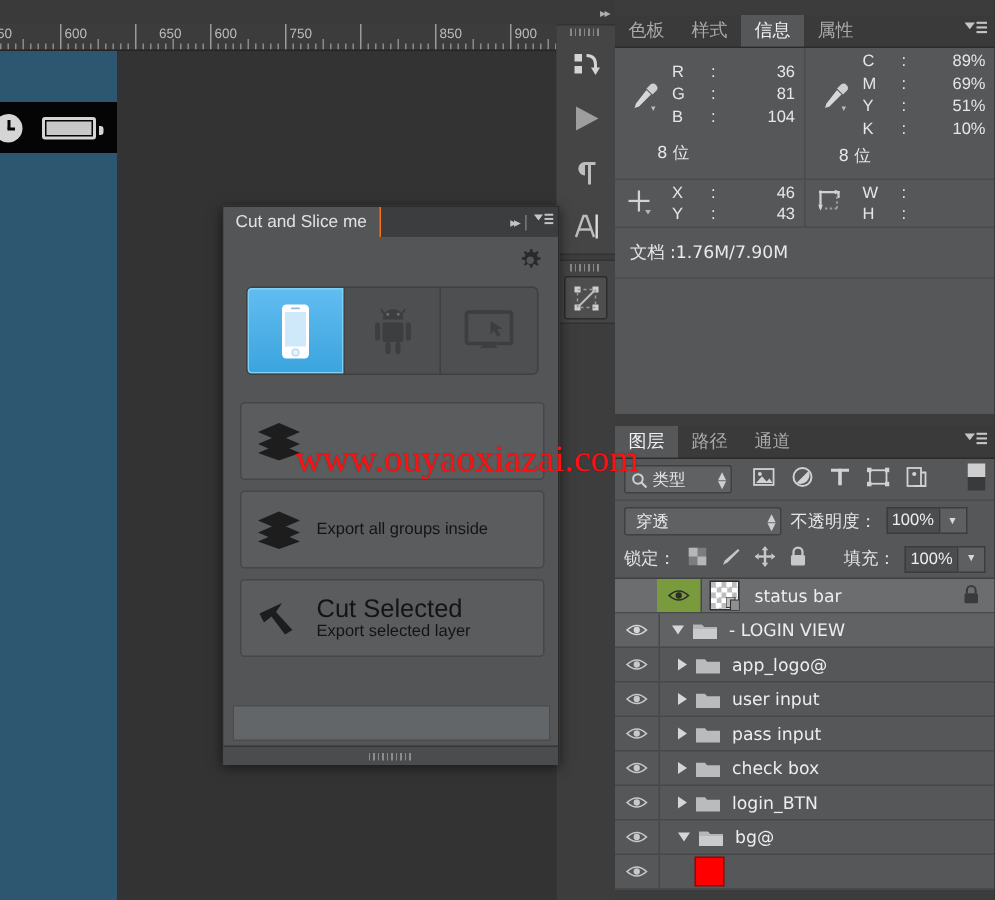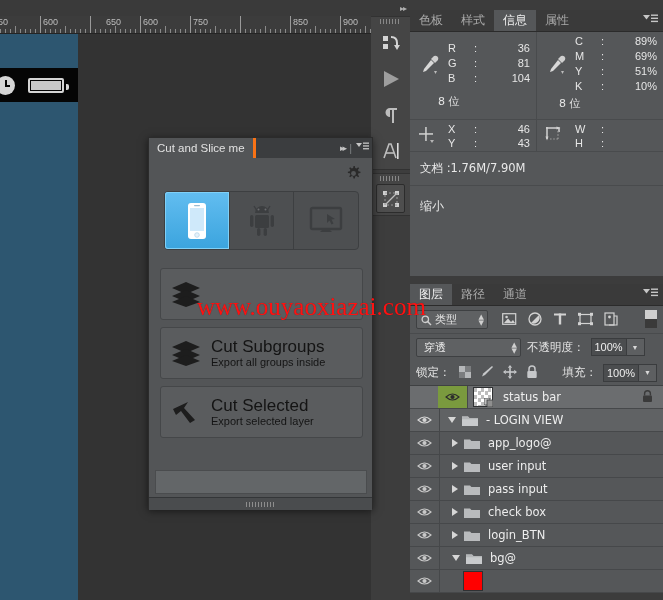--- a/index.html
+++ b/index.html
@@ -43,21 +43,21 @@
   .ts-btn svg { display:block; }
   .ts-sel { margin-top:3px; }
   .ts-selbox { width:29px; height:29px; margin:2px auto; background:#4e4e4e; border:1px solid #2c2c2c; border-radius:2px;
      display:flex;align-items:center;justify-content:center; }
 
   
   .cutpanel { position:absolute; left:148px; top:137px; width:225px; height:372px;
      background:#535557; border:1px solid #2b2b2b; box-shadow:0 2px 8px rgba(0,0,0,.55); }
   .cp-tabbar { height:20px; background:#3b3d3f; display:flex; align-items:stretch; position:relative; }
   .cp-tab { background:#535557; padding:0 8px; display:flex; align-items:center; font-size:11.5px; color:#e2e2e2;
-     border-right:3px solid #f97316; }
+     border-right:1px solid #f97316; }
   .cp-tabctrl { position:absolute; right:3px; top:0; height:20px; display:flex; align-items:center; gap:4px; color:#c3c3c3; }
   .cp-tabctrl .dd { font-size:8px; letter-spacing:-1px; }
   .cp-body { position:relative; height:352px; background:#535557; }
   .gear { position:absolute; right:11px; top:8px; width:15px; height:15px; }
   .plat-row { position:absolute; left:15px; top:33px; width:195px; height:59px;
     background:#4d4f51; border:1px solid #3d3f41; border-radius:4px; display:flex; }
   .plat { flex:1; display:flex; align-items:center; justify-content:center; border-right:1px solid #3d3f41; }
   .plat:last-child { border-right:none; }
   .plat.active { background:linear-gradient(#62bdf0,#3ba4de); border-radius:3px 0 0 3px; box-shadow:inset 0 0 0 1px #7fd0f7; }
   .big-btn { position:absolute; left:11px; width:203px; height:52px; background:#5a5c5e;
@@ -368,21 +368,20 @@
 
       <div class="big-btn bb2">
         <div class="bb-ic">
           <svg width="30" height="26" viewBox="0 0 30 26">
             <path d="M15 1 L29 7 L15 13 L1 7 Z" fill="#1d1d1d"></path>
             <path d="M15 9 L29 15 L15 21 L1 15 Z" fill="#1d1d1d"></path>
             <path d="M15 15 L29 21 L15 26 L1 21 Z" fill="#1d1d1d"></path>
           </svg>
         </div>
         <div class="bb-tx">
-          <div class="bb-t">Cut Subgroups</div>
           <div class="bb-s">Export all groups inside</div>
         </div>
       </div>
 
       <div class="big-btn bb3">
         <div class="bb-ic">
           <svg width="32" height="26" viewBox="0 0 32 26">
             <path d="M3 10 L18 3 L14 9 L25 21 L20 24 L11 12 L6 16 Z" fill="#1d1d1d"></path>
           </svg>
         </div>
@@ -530,21 +529,20 @@
             <div class="ic-row">
                 <span class="ic-lab">H</span>
                 <span class="ic-col">:</span>
                 <span class="ic-val"></span>
               </div>
           </div>
         </div>
       </div>
 
       <div class="docline">文档 :1.76M/7.90M</div>
-      <div class="zoomline">缩小</div>
     </div>
     <div class="info-gap"></div>
 
     <div class="dock-gap"></div>
 
     <div class="tabbar">
       <div class="tab active">
           <span>图层</span>
         </div>
       <div class="tab">

